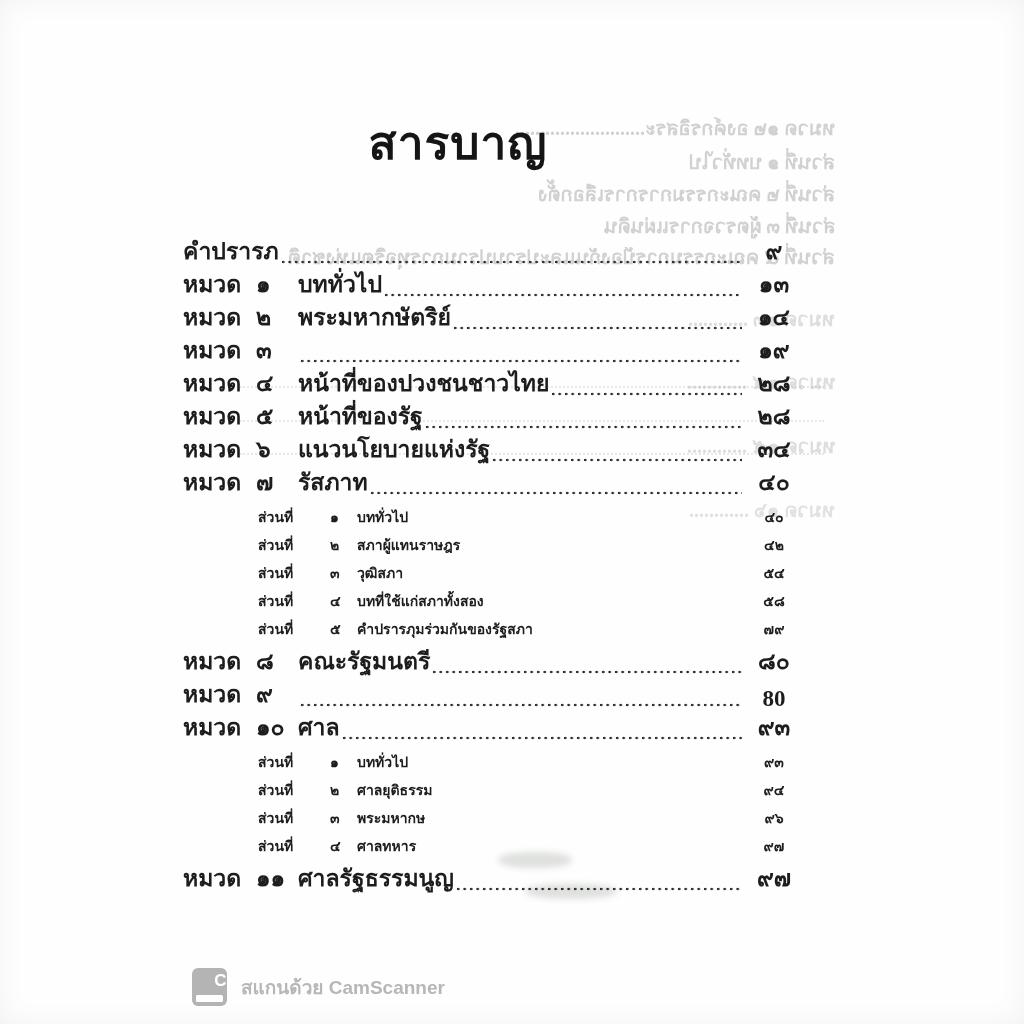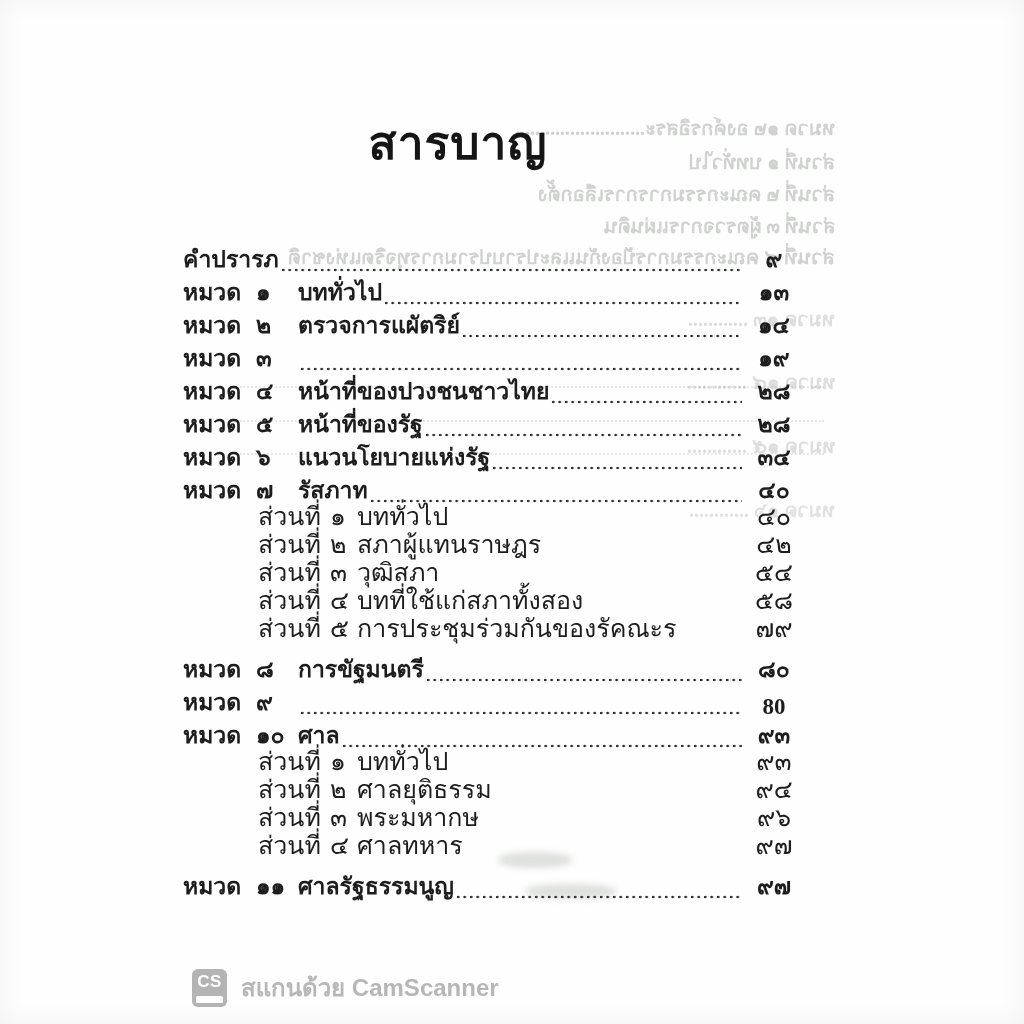--- a/index.html
+++ b/index.html
@@ -12,24 +12,24 @@
   
   .page::after{
     content:"";position:absolute;inset:0;pointer-events:none;
     box-shadow:inset 0 0 28px rgba(0,0,0,0.05);
   }
   .doc-title{
     position:absolute;top:106px;left:0;width:916px;
     text-align:center;font-size:46px;font-weight:bold;color:#151515;
     letter-spacing:1px;
   }
-  .toc{position:absolute;left:183px;top:244px;width:620px;}
+  .toc{position:absolute;left:183px;top:236px;width:620px;}
   .row{display:flex;align-items:flex-end;}
   .row.chapter,.row.preamble{height:33px;font-size:23px;font-weight:600;}
-  .row.section{height:28px;font-size:25px;font-weight:400;padding-left:75px;}
+  .row.section{height:28px;font-size:14px;font-weight:700;padding-left:75px;}
   .row.gap-before{margin-top:6px;}
   .prefix{width:73px;flex:0 0 auto;}
   .row.section .prefix{width:72px;}
   .num{width:42px;flex:0 0 auto;}
   .row.section .num{width:27px;}
   .entry-title{flex:0 0 auto;white-space:nowrap;}
   .leader{
     flex:1 1 auto;height:6px;margin:0 3px 4px 2px;
     background-image:radial-gradient(circle at 2px 3px,#2e2e2e 1.25px,transparent 1.6px);
     background-size:6.5px 6px;background-repeat:repeat-x;
@@ -65,28 +65,28 @@
 
   
   .footer{position:absolute;left:192px;top:968px;display:flex;align-items:center;}
   .cs-badge{
     position:relative;width:35px;height:38px;background:#b4b4b4;
     border-radius:6px;flex:0 0 auto;
   }
   .cs-badge .cs-text{
     position:absolute;top:3px;left:0;width:100%;text-align:center;
     color:#ffffff;font-family:"Liberation Sans","DejaVu Sans",sans-serif;
-    font-weight:bold;font-size:17px;letter-spacing:.5px;
+    font-weight:bold;font-size:17px;letter-spacing:.5px;padding-left:17px;
   }
   .cs-badge .cs-slot{
     position:absolute;left:4px;right:4px;bottom:4px;height:7px;
     background:#ffffff;border-radius:1.5px;
   }
   .footer-text{
-    margin-left:14px;color:#b7b7b7;font-size:24px;font-weight:600;
+    margin-left:14px;color:#b7b7b7;font-size:19px;font-weight:600;
     font-family:"Liberation Sans","DejaVu Sans",sans-serif;
   }
 </style>
 </head>
 <body>
 
 <div class="page">
 
   <div id="ghosts">
       <div class="ghost">หมวด ๑๒ องค์กรอิสระ..........................</div>
@@ -117,21 +117,21 @@
       <div class="row chapter">
       <span class="prefix">หมวด</span>
       <span class="num">๑</span>
       <span class="entry-title">บททั่วไป</span>
       <span class="leader"></span>
       <span class="pagenum">๑๓</span>
     </div>
       <div class="row chapter">
       <span class="prefix">หมวด</span>
       <span class="num">๒</span>
-      <span class="entry-title">ตรวจการแผัตริย์</span>
+      <span class="entry-title">พระมหากษัตริย์</span>
       <span class="leader"></span>
       <span class="pagenum">๑๔</span>
     </div>
       <div class="row chapter">
       <span class="prefix">หมวด</span>
       <span class="num">๓</span>
       <span class="leader"></span>
       <span class="pagenum">๑๙</span>
     </div>
       <div class="row chapter">
@@ -186,28 +186,28 @@
       <div class="row section">
       <span class="prefix">ส่วนที่</span>
       <span class="num">๔</span>
       <span class="entry-title">บทที่ใช้แก่สภาทั้งสอง</span>
       <span class="leader" style="background-image: none;"></span>
       <span class="pagenum">๕๘</span>
     </div>
       <div class="row section">
       <span class="prefix">ส่วนที่</span>
       <span class="num">๕</span>
-      <span class="entry-title">การประชุมร่วมกันของรัคณะร</span>
+      <span class="entry-title">คำปรารภุมร่วมกันของรัฐสภา</span>
       <span class="leader" style="background-image: none;"></span>
       <span class="pagenum">๗๙</span>
     </div>
       <div class="row chapter gap-before">
       <span class="prefix">หมวด</span>
       <span class="num">๘</span>
-      <span class="entry-title">การขัฐมนตรี</span>
+      <span class="entry-title">คณะรัฐมนตรี</span>
       <span class="leader"></span>
       <span class="pagenum">๘๐</span>
     </div>
       <div class="row chapter">
       <span class="prefix">หมวด</span>
       <span class="num">๙</span>
       <span class="leader"></span>
       <span class="pagenum">80</span>
     </div>
       <div class="row chapter">

